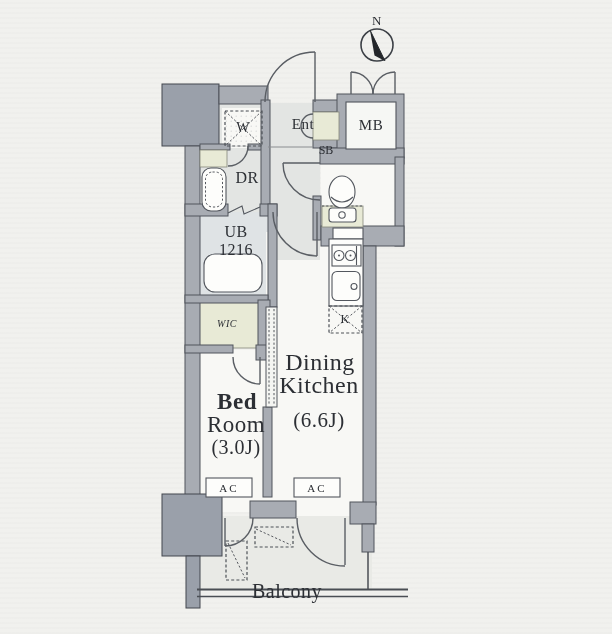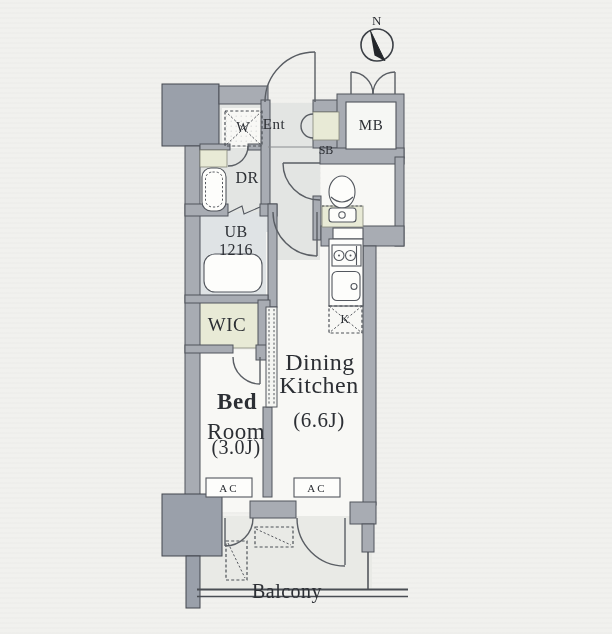--- a/index.html
+++ b/index.html
@@ -206,29 +206,29 @@
 
   <g>
     <circle cx="377" cy="45" r="16" fill="none" stroke="#3c4046" stroke-width="1.6"></circle>
     <line x1="370" y1="30" x2="385" y2="61" stroke="#2a2d31" stroke-width="1"></line>
     <polygon points="370,30 385,61 374.5,55.5" fill="#23262a"></polygon>
   </g>
 </svg>
 
 <div class="lbl" style="left:377px;top:20px;font-size:13px;">N</div>
 <div class="lbl" style="left:371px;top:125px;font-size:15px;">MB</div>
-<div class="lbl" style="left:274px;top:124px;font-size:15px;">Ent</div>
+<div class="lbl" style="left:303px;top:124px;font-size:15px;">Ent</div>
 <div class="lbl" style="left:326px;top:126px;font-size:12px;letter-spacing:0;margin-top:24px;">SB</div>
 <div class="lbl" style="left:243px;top:128px;font-size:14px;">W</div>
 <div class="lbl" style="left:247px;top:178px;font-size:16px;">DR</div>
 <div class="lbl" style="left:236px;top:232px;font-size:16px;">UB</div>
 <div class="lbl" style="left:236px;top:250px;font-size:16px;">1216</div>
-<div class="lbl" style="left:227px;top:324px;font-size:19px;">WIC</div>
+<div class="lbl" style="left:227px;top:324px;font-size:10px;font-style:italic;">WIC</div>
 <div class="lbl" style="left:237px;top:401px;font-size:23px;font-weight:bold;">Bed</div>
-<div class="lbl" style="left:236px;top:424px;font-size:23px;margin-top:7px;">Room</div>
+<div class="lbl" style="left:236px;top:424px;font-size:23px;">Room</div>
 <div class="lbl" style="left:236px;top:447px;font-size:20px;">(3.0J)</div>
 <div class="lbl" style="left:319px;top:385px;font-size:24px;">Kitchen</div>
 <div class="lbl" style="left:320px;top:362px;font-size:24px;">Dining</div>
 <div class="lbl" style="left:319px;top:420px;font-size:21px;">(6.6J)</div>
 <div class="lbl" style="left:345px;top:319px;font-size:12px;">K</div>
 <div class="lbl" style="left:229px;top:488px;font-size:11px;letter-spacing:2px;">AC</div>
 <div class="lbl" style="left:317px;top:488px;font-size:11px;letter-spacing:2px;">AC</div>
 <div class="lbl" style="left:287px;top:591px;font-size:20px;">Balcony</div>
 
 </div>

